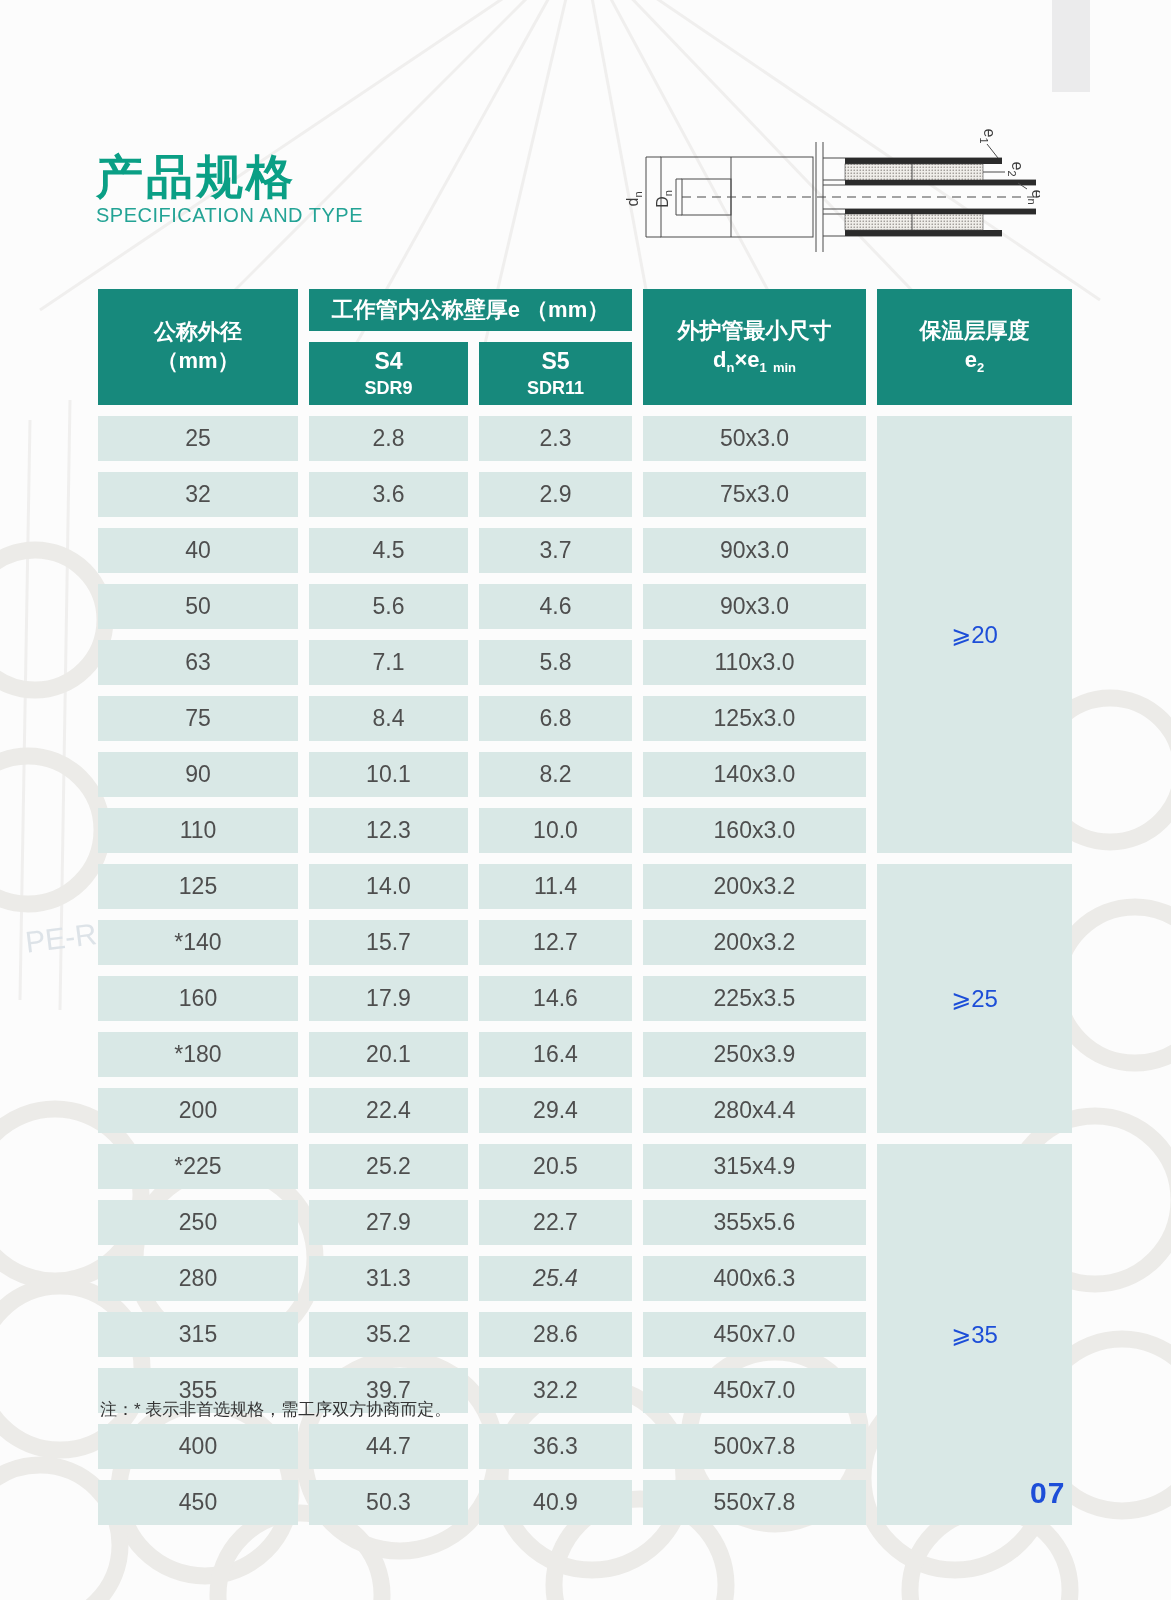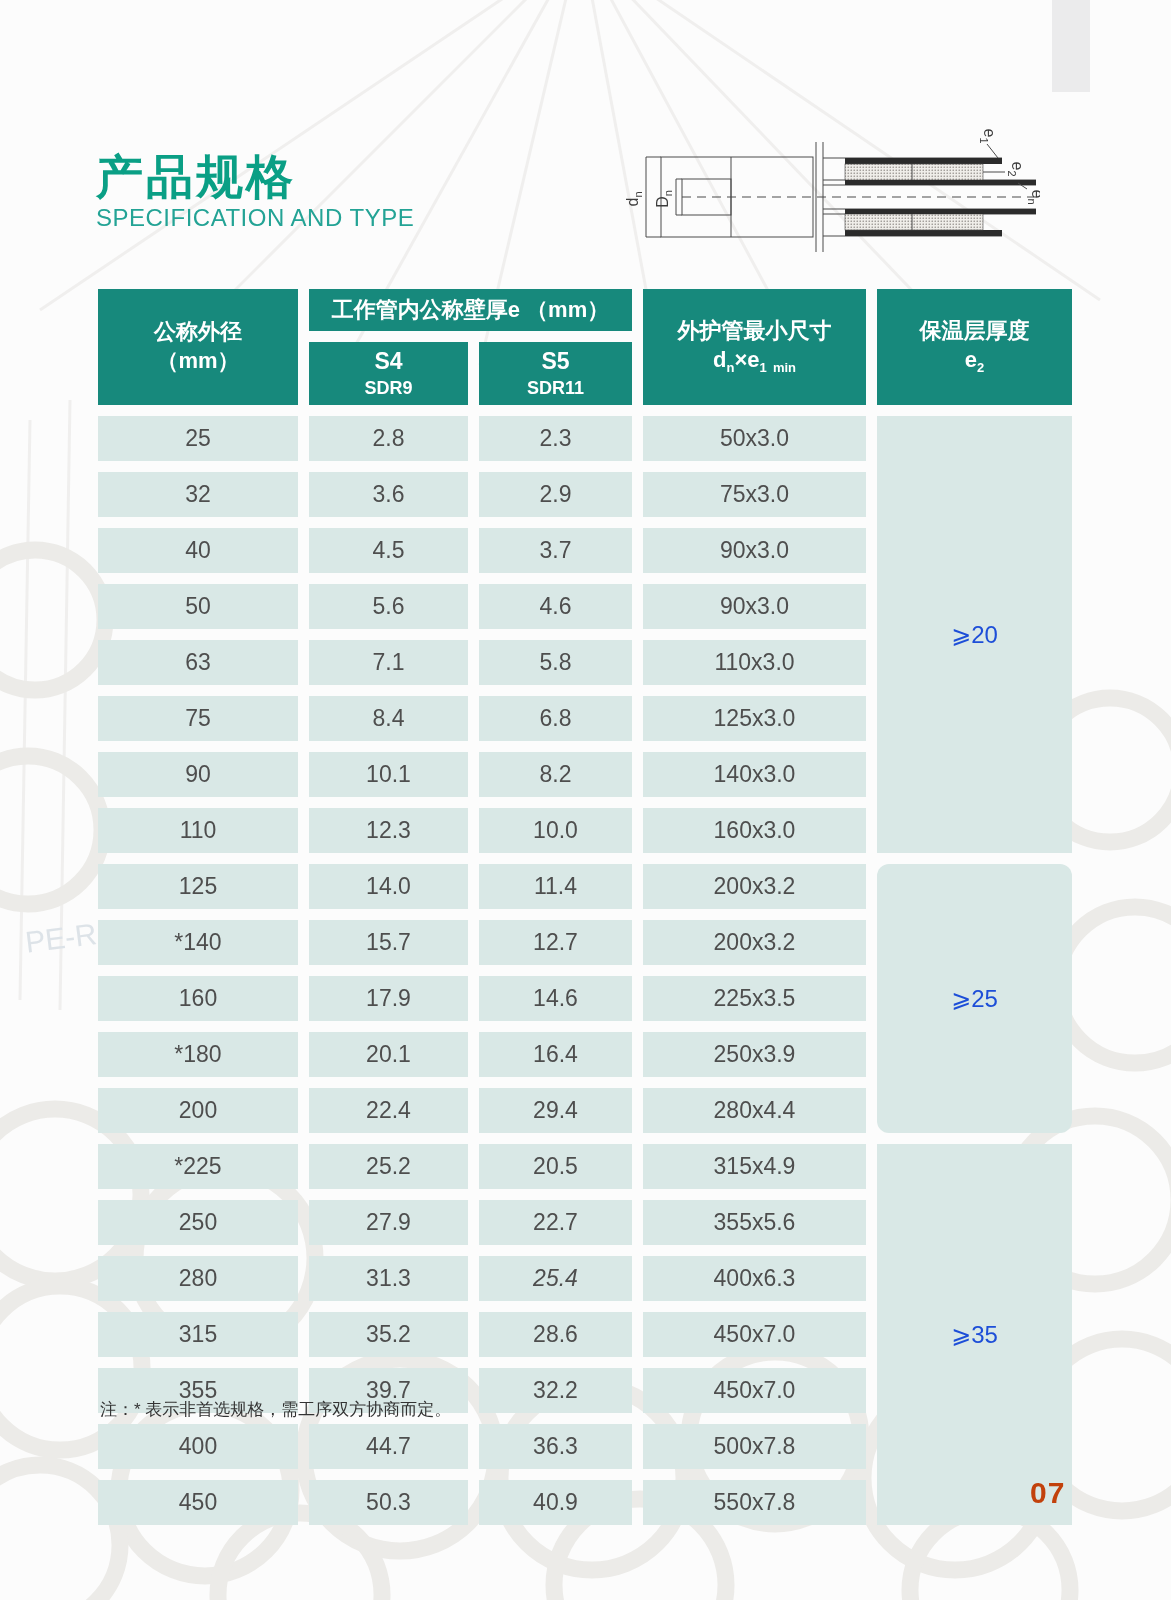--- a/index.html
+++ b/index.html
@@ -1,36 +1,36 @@
 <!DOCTYPE html>
 <html><head>
 <meta charset="utf-8">
 <style>
   html,body{margin:0;padding:0}
   .page{position:relative;width:1171px;height:1600px;background:#fcfcfc;overflow:hidden;
         font-family:"Liberation Sans","DejaVu Sans",sans-serif}
   .bg{position:absolute;inset:0;z-index:0}
   .fg{position:absolute;z-index:1}
   .title{left:96px;top:146px;font-size:47px;font-weight:700;color:#0a9f85;letter-spacing:3px}
-  .subtitle{left:96px;top:204px;font-size:24px;color:#23a395;letter-spacing:.5px}
+  .subtitle{left:96px;top:204px;font-size:20px;color:#23a395;letter-spacing:.5px}
   .diagram{left:616px;top:112px}
   .spec-table{left:98px;top:289px;display:grid;
       grid-template-columns:200px 159px 153px 223px 195px;
       grid-template-rows:42px 63px repeat(20,45px);gap:11px}
   .h-cell{background:#17897c;color:#fff;display:flex;flex-direction:column;align-items:center;
       justify-content:center;font-weight:700;line-height:1.3;text-align:center}
   .h-main{font-size:22px}
   .h-s{font-size:23px}
   .h-sub{font-size:18px}
   .formula{font-size:22px}
   .formula sub{font-size:13px}
   .data-cell{background:#d9e8e6;color:#4e4e4e;font-size:23px;display:flex;align-items:center;justify-content:center}
   .group-cell{font-size:24px;color:#1d4ed8}
   .note{left:100px;top:1398px;font-size:17px;color:#333}
-  .page-num{left:1030px;top:1476px;font-size:30px;font-weight:700;color:#c2410c;letter-spacing:1px}
+  .page-num{left:1030px;top:1476px;font-size:30px;font-weight:700;color:#1d4ed8;letter-spacing:1px}
 </style>
 </head>
 <body>
 
 <div class="page">
 
   <svg class="bg" width="1171" height="1600" viewBox="0 0 1171 1600">
     <g stroke="#f0efee" stroke-width="3" fill="none">
       <path d="M560,-40 L40,310"></path>
         <path d="M565,-40 L190,335"></path>
@@ -229,20 +229,20 @@
       <div class="data-cell" style="grid-area: 20 / 4;">450x7.0</div>
       <div class="data-cell" style="grid-area: 21 / 1;">400</div>
       <div class="data-cell" style="grid-area: 21 / 2;">44.7</div>
       <div class="data-cell" style="grid-area: 21 / 3;">36.3</div>
       <div class="data-cell" style="grid-area: 21 / 4;">500x7.8</div>
       <div class="data-cell" style="grid-area: 22 / 1;">450</div>
       <div class="data-cell" style="grid-area: 22 / 2;">50.3</div>
       <div class="data-cell" style="grid-area: 22 / 3;">40.9</div>
       <div class="data-cell" style="grid-area: 22 / 4;">550x7.8</div>
       <div class="data-cell group-cell" style="grid-area: 3 / 5 / span 8;">⩾20</div>
-      <div class="data-cell group-cell" style="grid-area: 11 / 5 / span 5; border-radius: 12px;">⩾25</div>
+      <div class="data-cell group-cell" style="grid-area: 11 / 5 / span 5;">⩾25</div>
       <div class="data-cell group-cell" style="grid-area: 16 / 5 / span 7;">⩾35</div>
     </div>
 
   <div class="fg note">注：* 表示非首选规格，需工序双方协商而定。</div>
   <div class="fg page-num">07</div>
 
 </div>
 
 </body></html>

